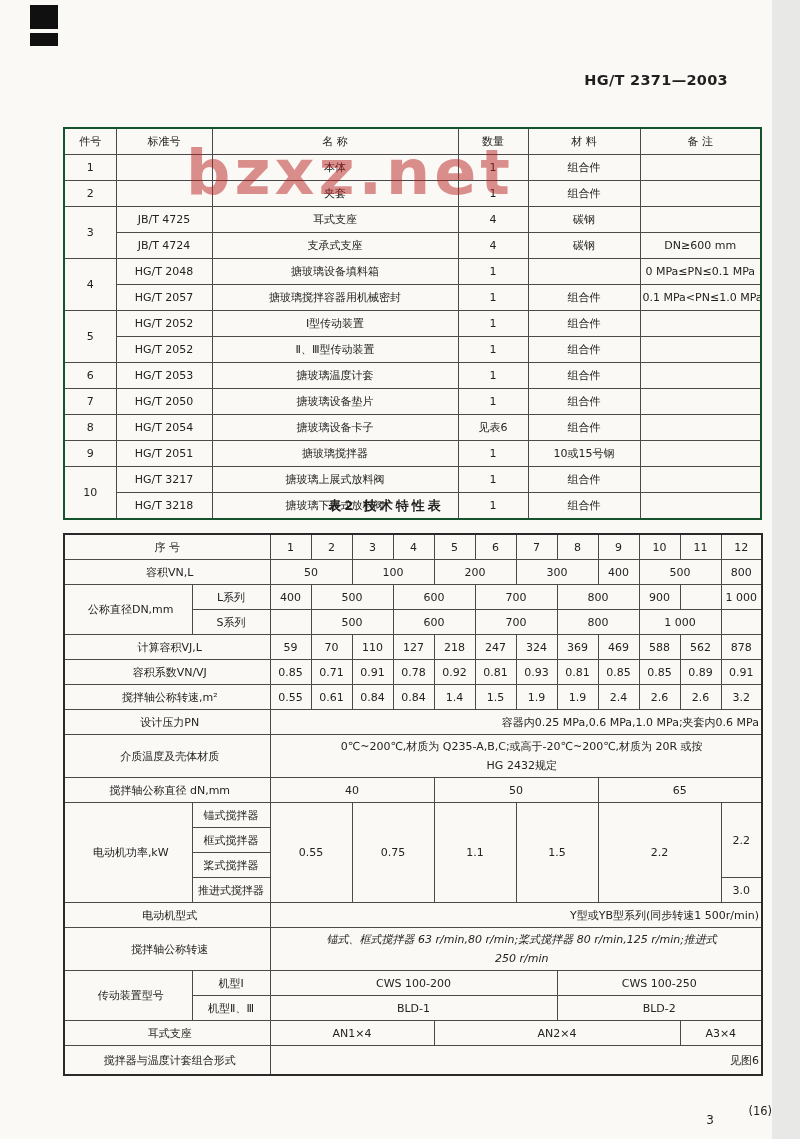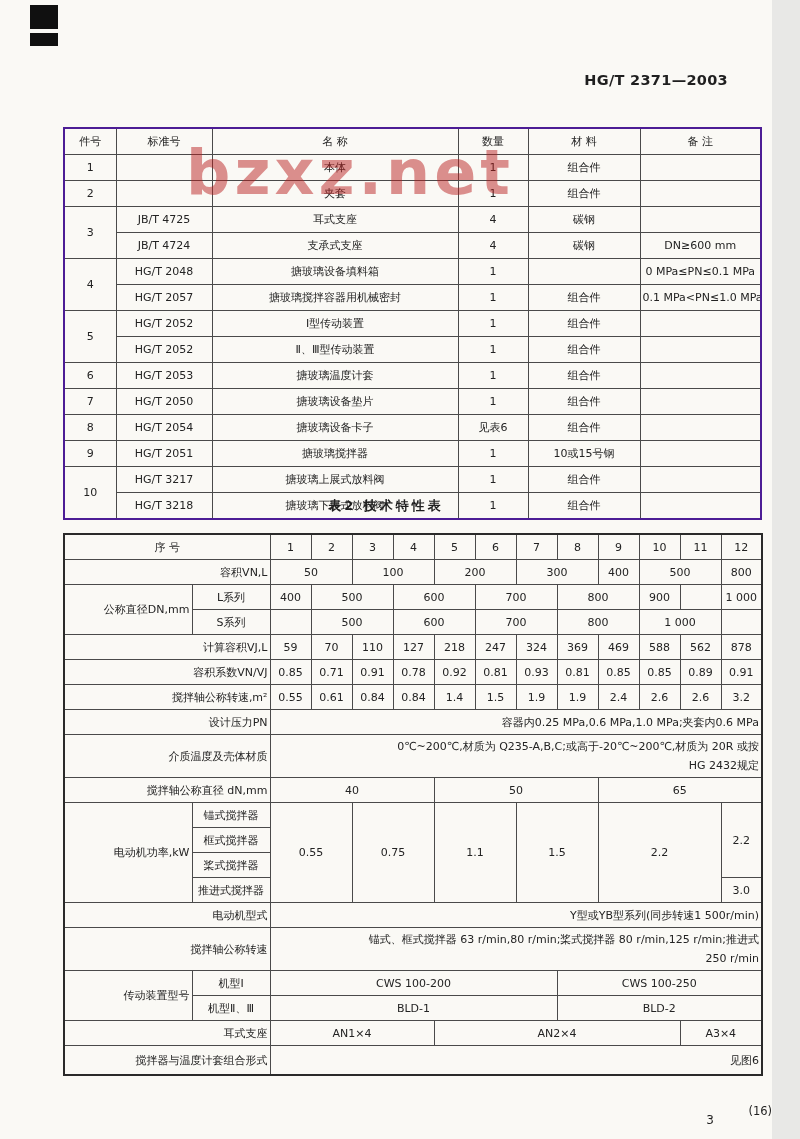--- a/index.html
+++ b/index.html
@@ -4,28 +4,28 @@
 <style>
   html,body{margin:0;padding:0;background:#e8e8e6;}
   .page{position:relative;width:772px;height:1139px;background:#faf9f5;overflow:hidden;
         font-family:"DejaVu Sans","Liberation Sans",sans-serif;color:#1f1f1f;}
   .mark{position:absolute;background:#101010;}
   .doc-code{position:absolute;top:72px;right:44px;font-size:14.5px;font-weight:bold;letter-spacing:.3px;}
   .tbl-title{position:absolute;left:0;width:100%;text-align:center;font-size:13px;font-weight:bold;letter-spacing:3px;}
   .t1-title{top:103px;}
   .t2-title{top:497px;}
   table{border-collapse:collapse;table-layout:fixed;position:absolute;left:63px;}
-  .t1{top:127px;width:697px;border:2px solid #4c1d95;}
+  .t1{top:127px;width:697px;border:2px solid #14532d;}
   .t2{top:533px;width:698px;border:2px solid #2a2a2a;padding-left:24px;}
   td{border:1px solid #4a4a4a;font-size:11px;text-align:center;padding:1px 2px;height:22px;
      overflow:hidden;white-space:nowrap;color:#232323;}
   .t1 td{height:23px;}
-  .lab{text-align:right;padding-left:7px;}
+  .lab{text-align:center;padding-left:7px;}
   .lt{text-align:right;padding-left:12px;}
-  .two div{line-height:19px;text-align:right;padding-left:12px;}
+  .two div{line-height:19px;text-align:center;padding-left:12px;}
   .wm{position:absolute;left:186px;top:136px;font-size:62px;font-weight:bold;color:#b91c1c;
       opacity:.48;letter-spacing:4px;z-index:5;pointer-events:none;}
   .footer-c{position:absolute;top:1104px;left:0;width:100%;text-align:right;font-size:11.5px;}
   .footer-r{position:absolute;top:1113px;right:58px;font-size:12px;}
 </style>
 </head>
 <body>
 
 <div class="page">
 
@@ -313,21 +313,21 @@
     <tr>
       <td>推进式搅拌器</td>
       <td>3.0</td>
     </tr>
     <tr>
       <td colspan="2" class="lab">电动机型式</td>
       <td colspan="12" class="lt">Y型或YB型系列(同步转速1 500r/min)</td>
     </tr>
     <tr>
       <td colspan="2" class="lab">搅拌轴公称转速</td>
-      <td colspan="12" class="two" style="height:40px;">
+      <td colspan="12" class="two" style="height:40px;font-style:italic;">
         <div>锚式、框式搅拌器 63 r/min,80 r/min;桨式搅拌器 80 r/min,125 r/min;推进式</div>
         <div>250 r/min</div>
       </td>
     </tr>
     <tr>
       <td rowspan="2" class="lab">传动装置型号</td>
       <td>机型Ⅰ</td>
       <td colspan="7">CWS 100-200</td>
       <td colspan="5">CWS 100-250</td>
     </tr>

